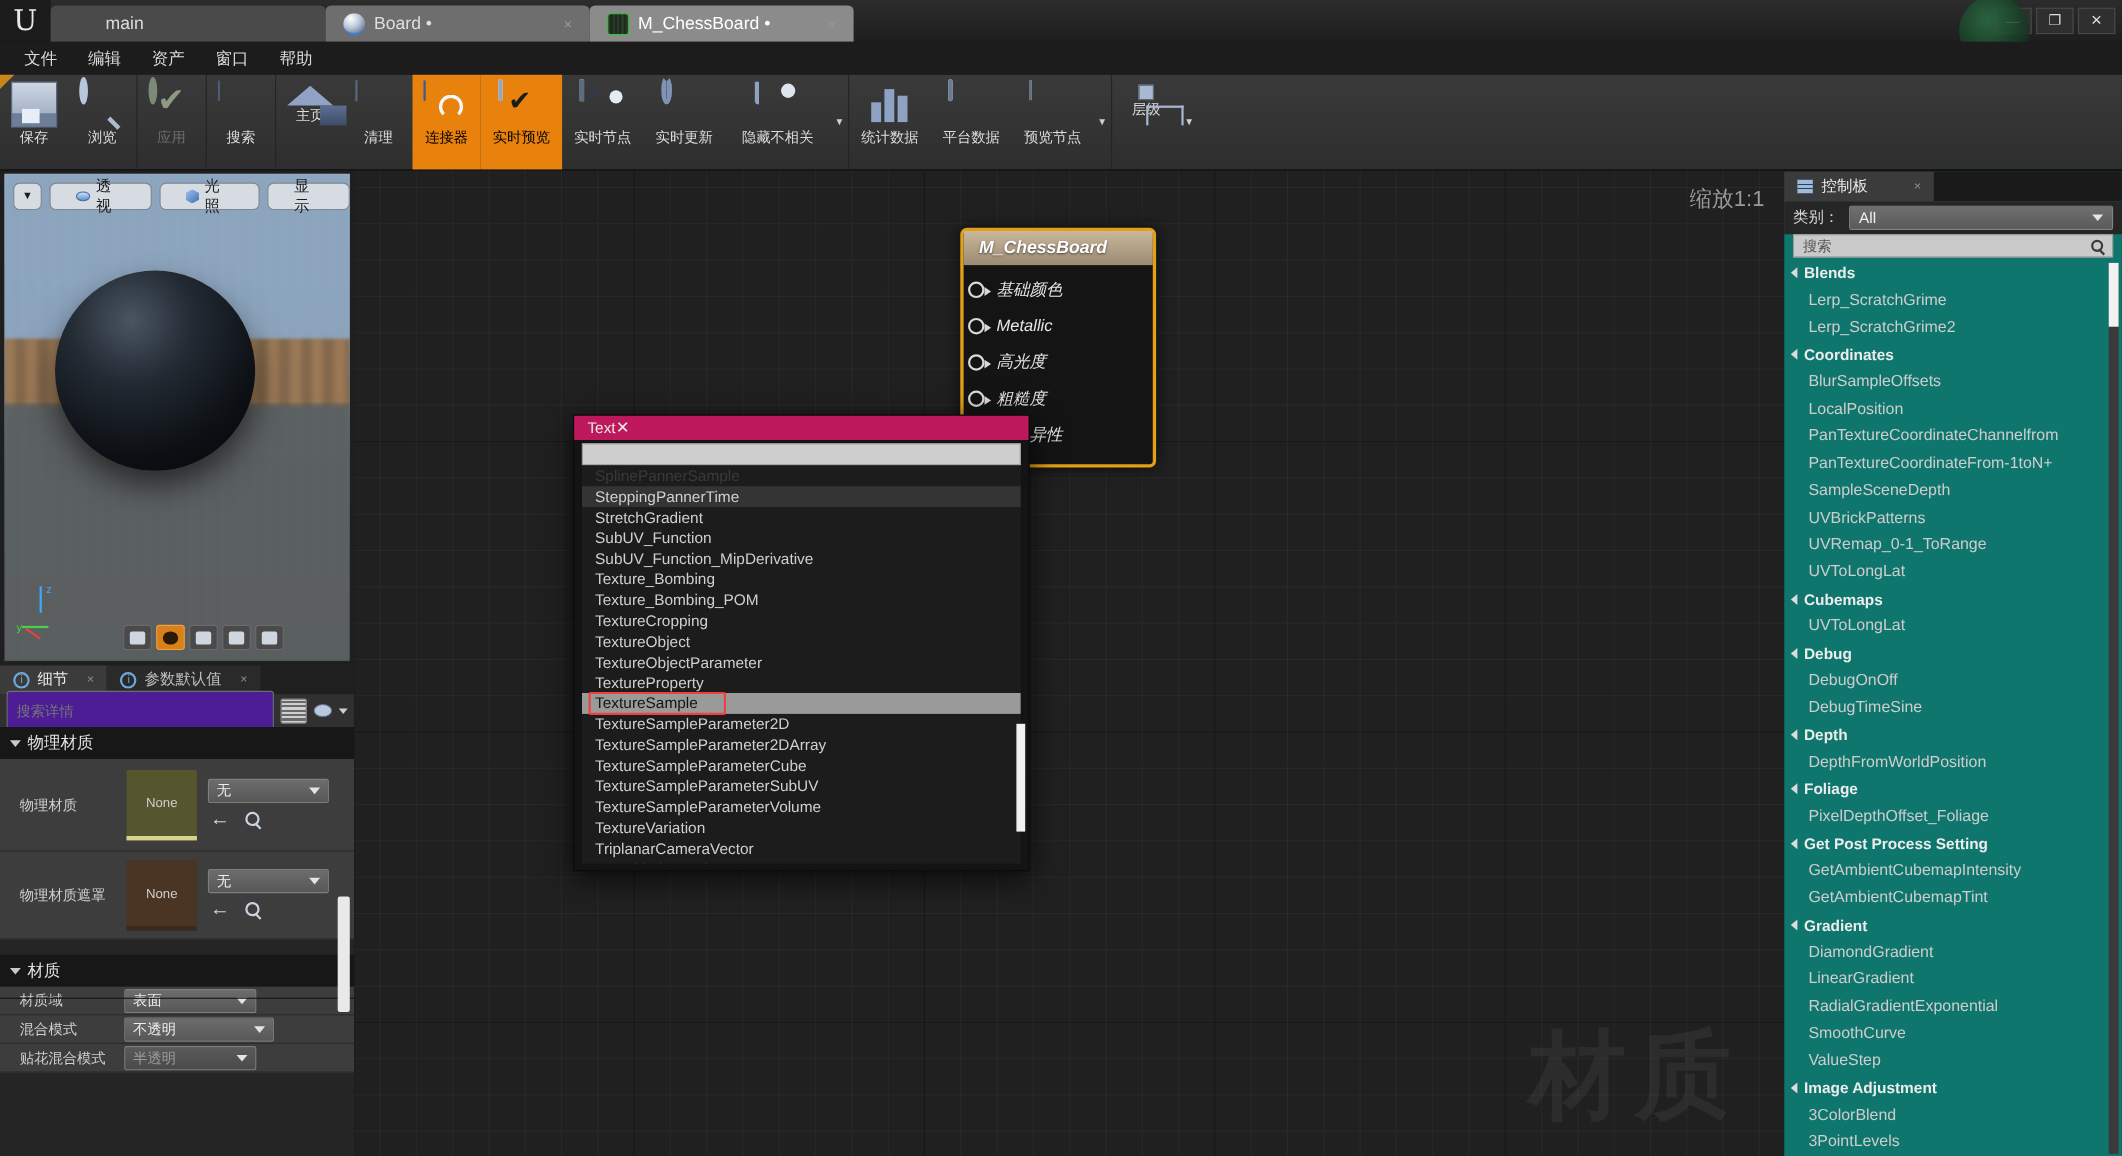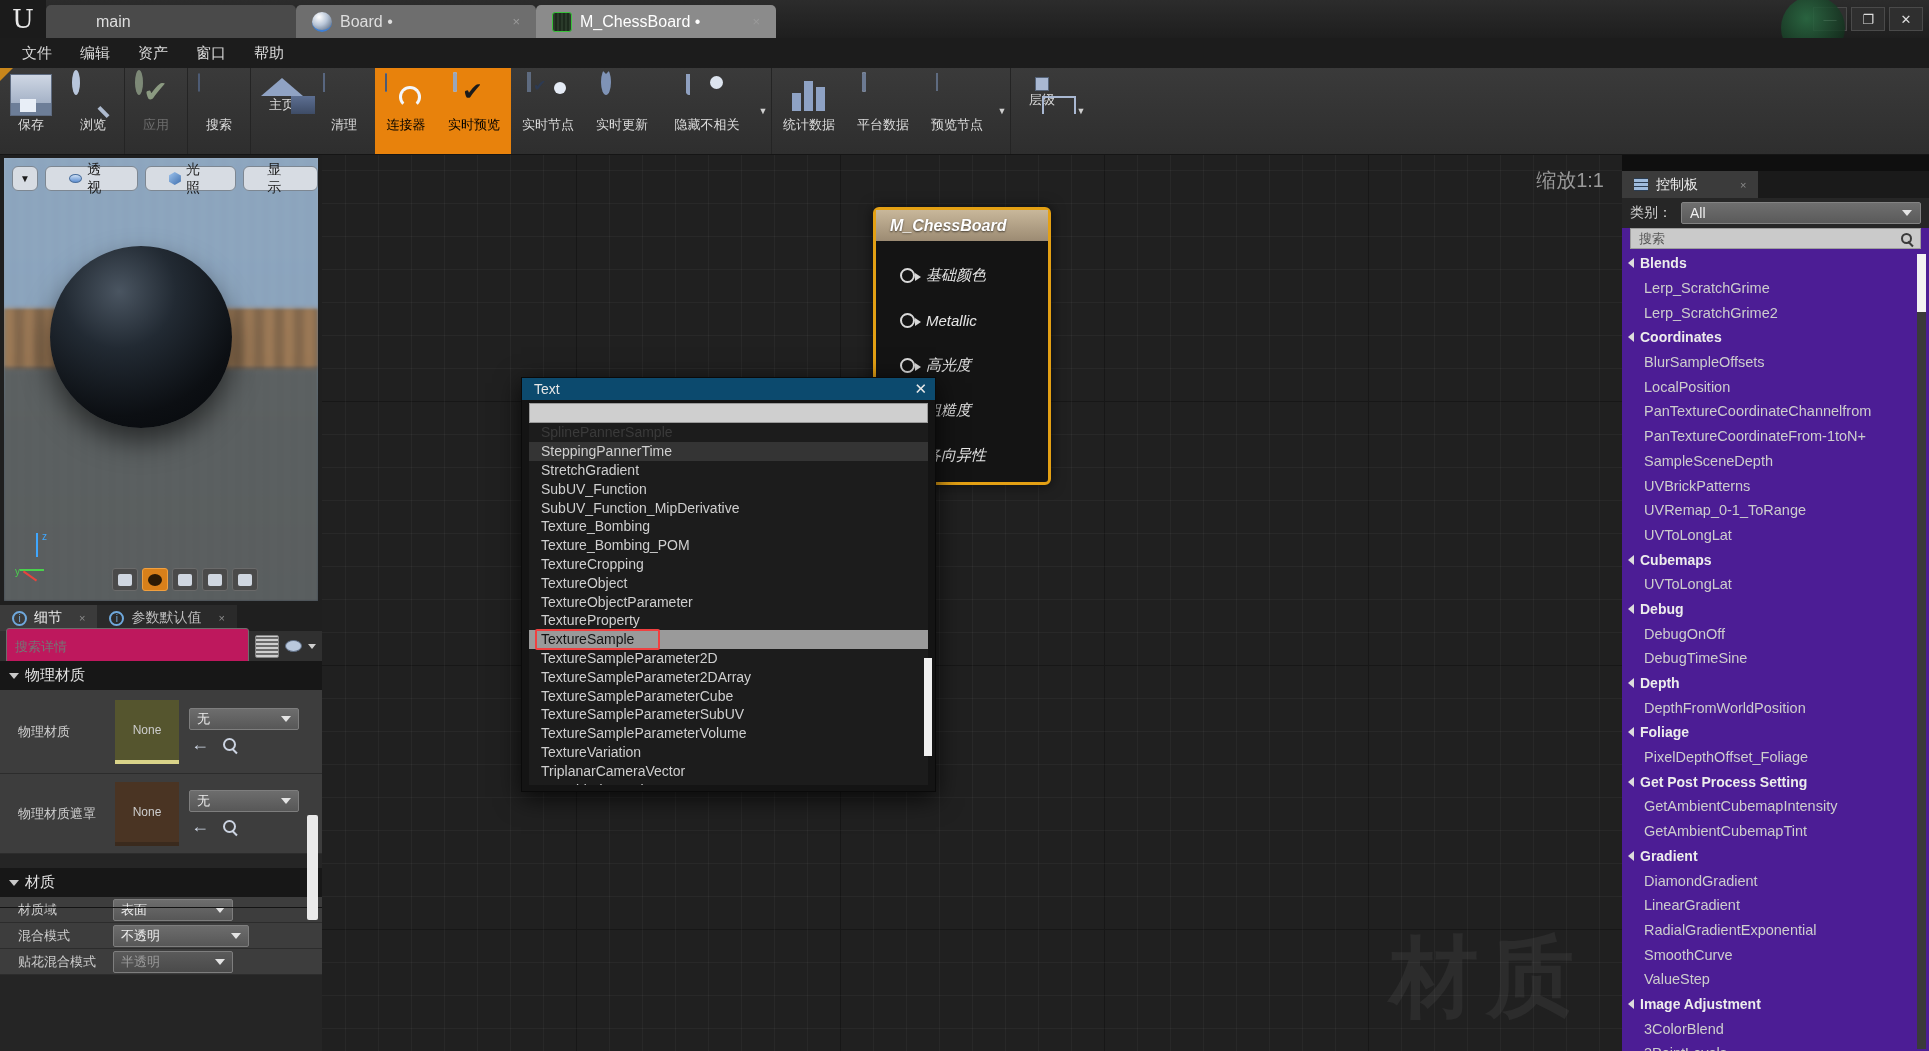--- a/index.html
+++ b/index.html
@@ -173,21 +173,21 @@
   .details-tabs{ position:absolute; left:0; top:450px; width:322px; height:26px; display:flex; }
   .dtab{ display:flex; align-items:center; gap:7px; padding:0 12px; height:26px; font-size:14px; }
   .dtab.sel{ background:#3b3b3b; color:#ececec; }
   .dtab.unsel{ background:#2a2a2a; color:#bdbdbd; }
   .dtab-x{ color:#8b8b8b; font-size:11px; margin-left:10px;}
   .ico-info{ width:15px;height:15px;border-radius:50%;border:2px solid #6fa8dc;
       display:flex;align-items:center;justify-content:center; font-size:10px; color:#6fa8dc; }
 
   .dsearch{ position:absolute; left:0; top:476px; width:322px; height:30px;
       background:#303030; display:flex; align-items:center; padding:0 6px; gap:6px;}
-  .dsearch input{ flex:1; height:36px; background:#be185d; border:1px solid #6d6d6d; border-radius:3px;
+  .dsearch input{ flex:1; height:36px; background:#4c1d95; border:1px solid #6d6d6d; border-radius:3px;
       color:#d6d6d6; font-size:13px; padding:0 8px; font-family:inherit; }
   .dsearch .sq{ width:24px;height:23px; background:#6a6a6a; border:1px solid #848484; border-radius:2px;
       background-image:repeating-linear-gradient(0deg,#cfcfcf 0 2px,transparent 2px 4px); }
   .dsearch .eye{ width:17px;height:12px;border-radius:50%; background:#b9c8dd; border:1px solid #5f6e84;}
   .caret{ width:0;height:0;border-left:4px solid transparent;border-right:4px solid transparent;border-top:5px solid #cfcfcf;}
 
   .dlist{ position:absolute; left:0; top:506px; width:322px; bottom:0; background:#252525; overflow:hidden;}
   .dgroup{ height:29px; background:#171717; display:flex; align-items:center; gap:6px; padding-left:9px;
       font-size:15px; color:#e0e0e0; }
   .tri{ width:0;height:0;border-top:5px solid transparent;border-bottom:5px solid transparent;border-left:6px solid #c9c9c9; }
@@ -223,45 +223,45 @@
   }
   .zoomlbl{ position:absolute; right:18px; top:12px; font-size:20px; color:#9a9a9a; }
   .watermark{ position:absolute; right:40px; bottom:14px; font-size:88px; color:rgba(255,255,255,.055);
     font-weight:bold; letter-spacing:8px; }
 
   .node{ position:absolute; left:551px; top:52px; width:178px; border:3px solid #e3a014;
     border-radius:6px; background:#141414; box-shadow:0 0 14px rgba(0,0,0,.6);font-style:italic; }
   .node-head{ height:31px; background:linear-gradient(#c8b79a,#9c8b73); display:flex; align-items:center;
     padding-left:14px; font-size:16px; font-weight:bold; color:#ffffff; text-shadow:0 1px 2px rgba(0,0,0,.6);}
   .node-body{ padding:6px 0 10px; }
-  .pin{ height:33px; display:flex; align-items:center; gap:11px; padding-left:24px; font-size:15px; color:#e6e6e6;margin-top:12px;}
+  .pin{ height:33px; display:flex; align-items:center; gap:11px; padding-left:4px; font-size:15px; color:#e6e6e6;}
   .pin .dot{ width:15px;height:15px; border-radius:50%; border:2.5px solid #d9d9d9; position:relative; flex:none;}
   .pin .dot::after{ content:""; position:absolute; left:13px; top:3px; width:0;height:0;
      border-top:4px solid transparent;border-bottom:4px solid transparent;border-left:6px solid #d9d9d9;}
 
   
   .popup{ position:absolute; left:521px; top:377px; width:415px; height:415px;
     background:#141414; border:1px solid #0a0a0a; box-shadow:0 6px 24px rgba(0,0,0,.75); }
-  .popup-head{ height:22px; background:#0c4a6e; display:flex; align-items:center; justify-content:space-between;
+  .popup-head{ height:22px; background:#be185d; display:flex; align-items:center; 
     padding:0 8px 0 12px; font-size:14px; color:#e6e6e6; }
   .popup-x{ color:#e9e9e9; font-size:15px; }
   .popup-search{ margin:3px 7px 0; height:20px; background:#cfcfcf; border:1px solid #9a9a9a;
     display:flex; align-items:center; padding:0 7px; font-size:14px; color:#2b2b2b;}
   .popup-list{ position:absolute; left:7px; right:7px; top:45px; bottom:6px; overflow:hidden; background:#1c1c1c;}
   .pl-item{ height:18.8px; display:flex; align-items:center; padding-left:12px; font-size:14px; color:#cfcfcf;
     white-space:nowrap; }
   .pl-item.faded{ color:#3a3a3a; }
   .pl-item.hl{ background:#343434; }
   .pl-item.sel{ background:#9a9a9a; color:#131313; }
   .pl-box{ position:absolute; left:6px; width:125px; height:21px; border:2px solid #f04040; border-radius:2px;
     pointer-events:none; }
   .pl-scroll{ position:absolute; right:3px; top:280px; width:8px; height:98px; background:#f0f0f0; }
 
   
-  .right{ position:absolute; right:0; top:171px; width:307px; bottom:0; background:#4c1d95; }
+  .right{ position:absolute; right:0; top:156px; width:307px; bottom:0; background:#0f766e; }
   .pal-tabbar{ height:27px; background:#1a1a1a; display:flex; }
   .pal-tab{ display:flex; align-items:center; gap:8px; padding:0 12px; height:27px;
     background:#3b3b3b; font-size:14px; color:#ededed; }
   .pal-grid{ width:14px;height:13px; background:#9fbbdc;
     background-image:repeating-linear-gradient(0deg,#2b3d52 0 1px,transparent 1px 4px);}
   .pal-cat{ height:30px; display:flex; align-items:center; gap:9px; padding:0 8px; background:#262626; }
   .pal-cat .lb{ font-size:14px; color:#d6d6d6; }
   .pal-combo{ flex:1; height:22px; background:linear-gradient(#6f6f6f,#5a5a5a); border:1px solid #838383;
     border-radius:2px; display:flex; align-items:center; justify-content:space-between; padding:0 8px;
     font-size:14px; color:#f0f0f0; }

